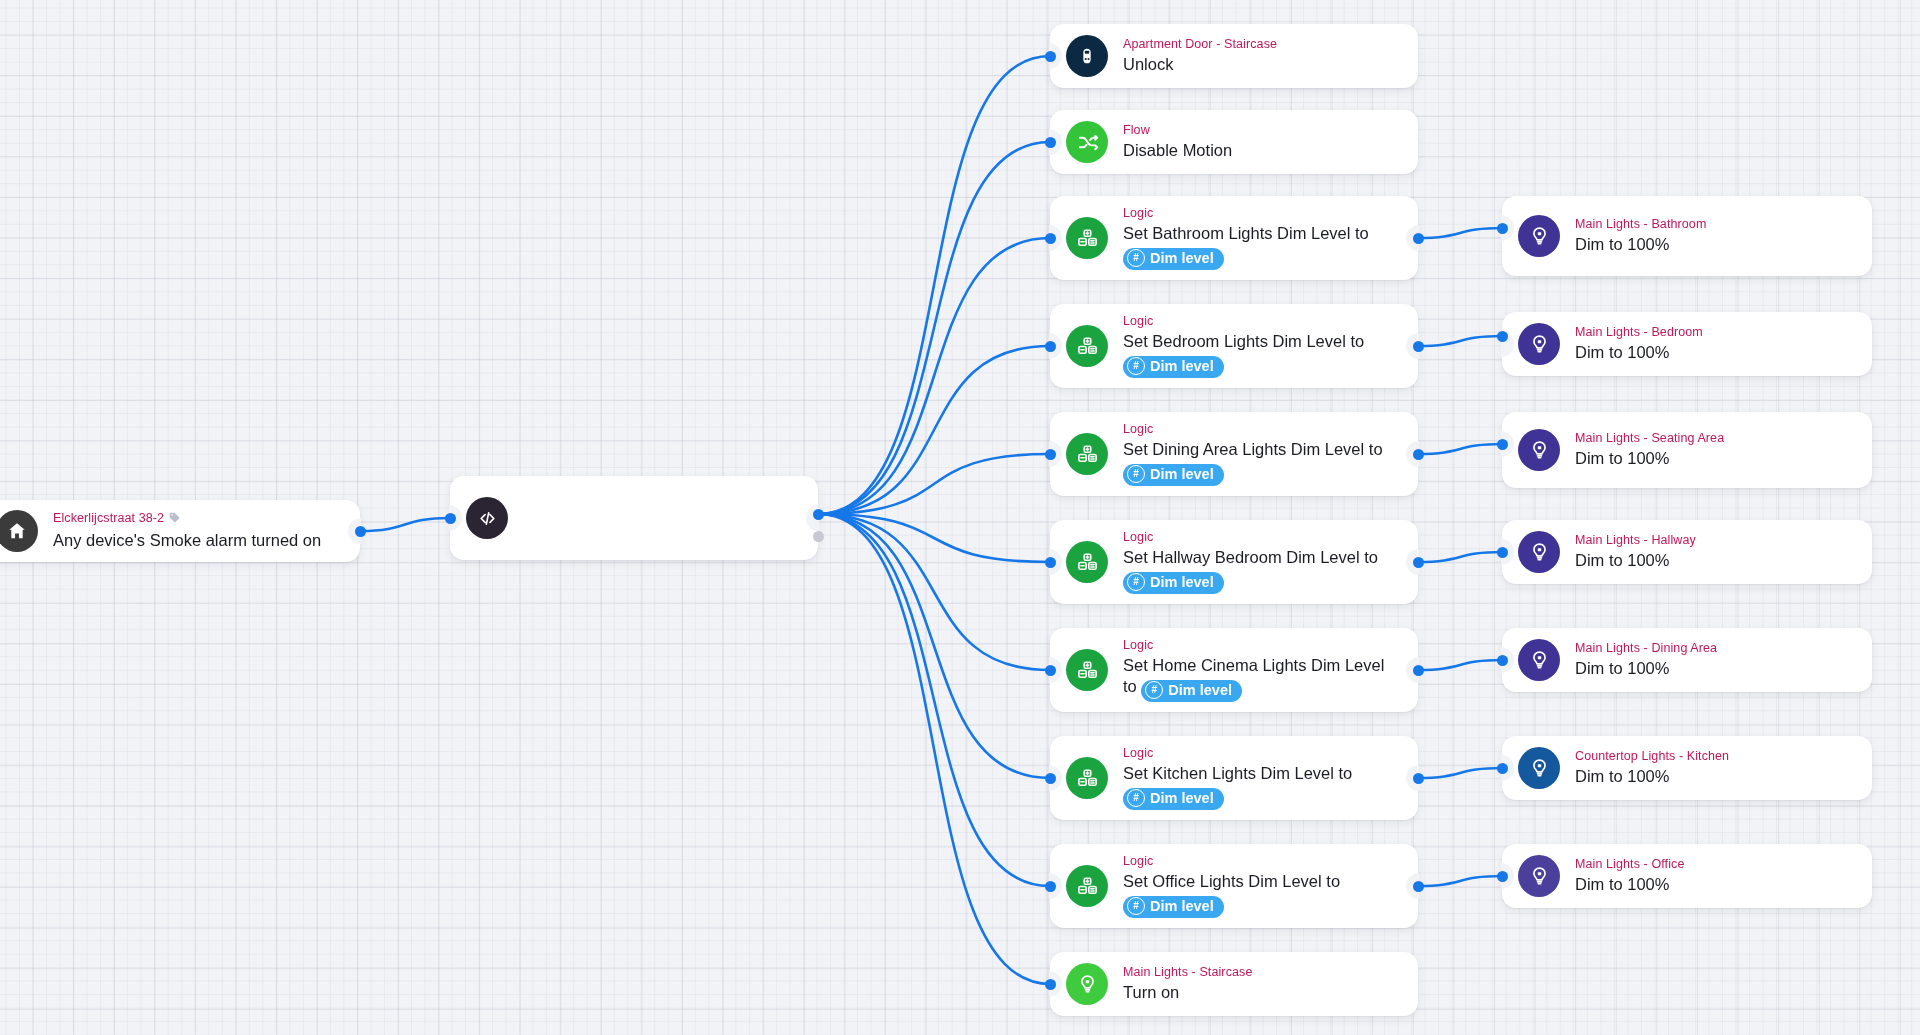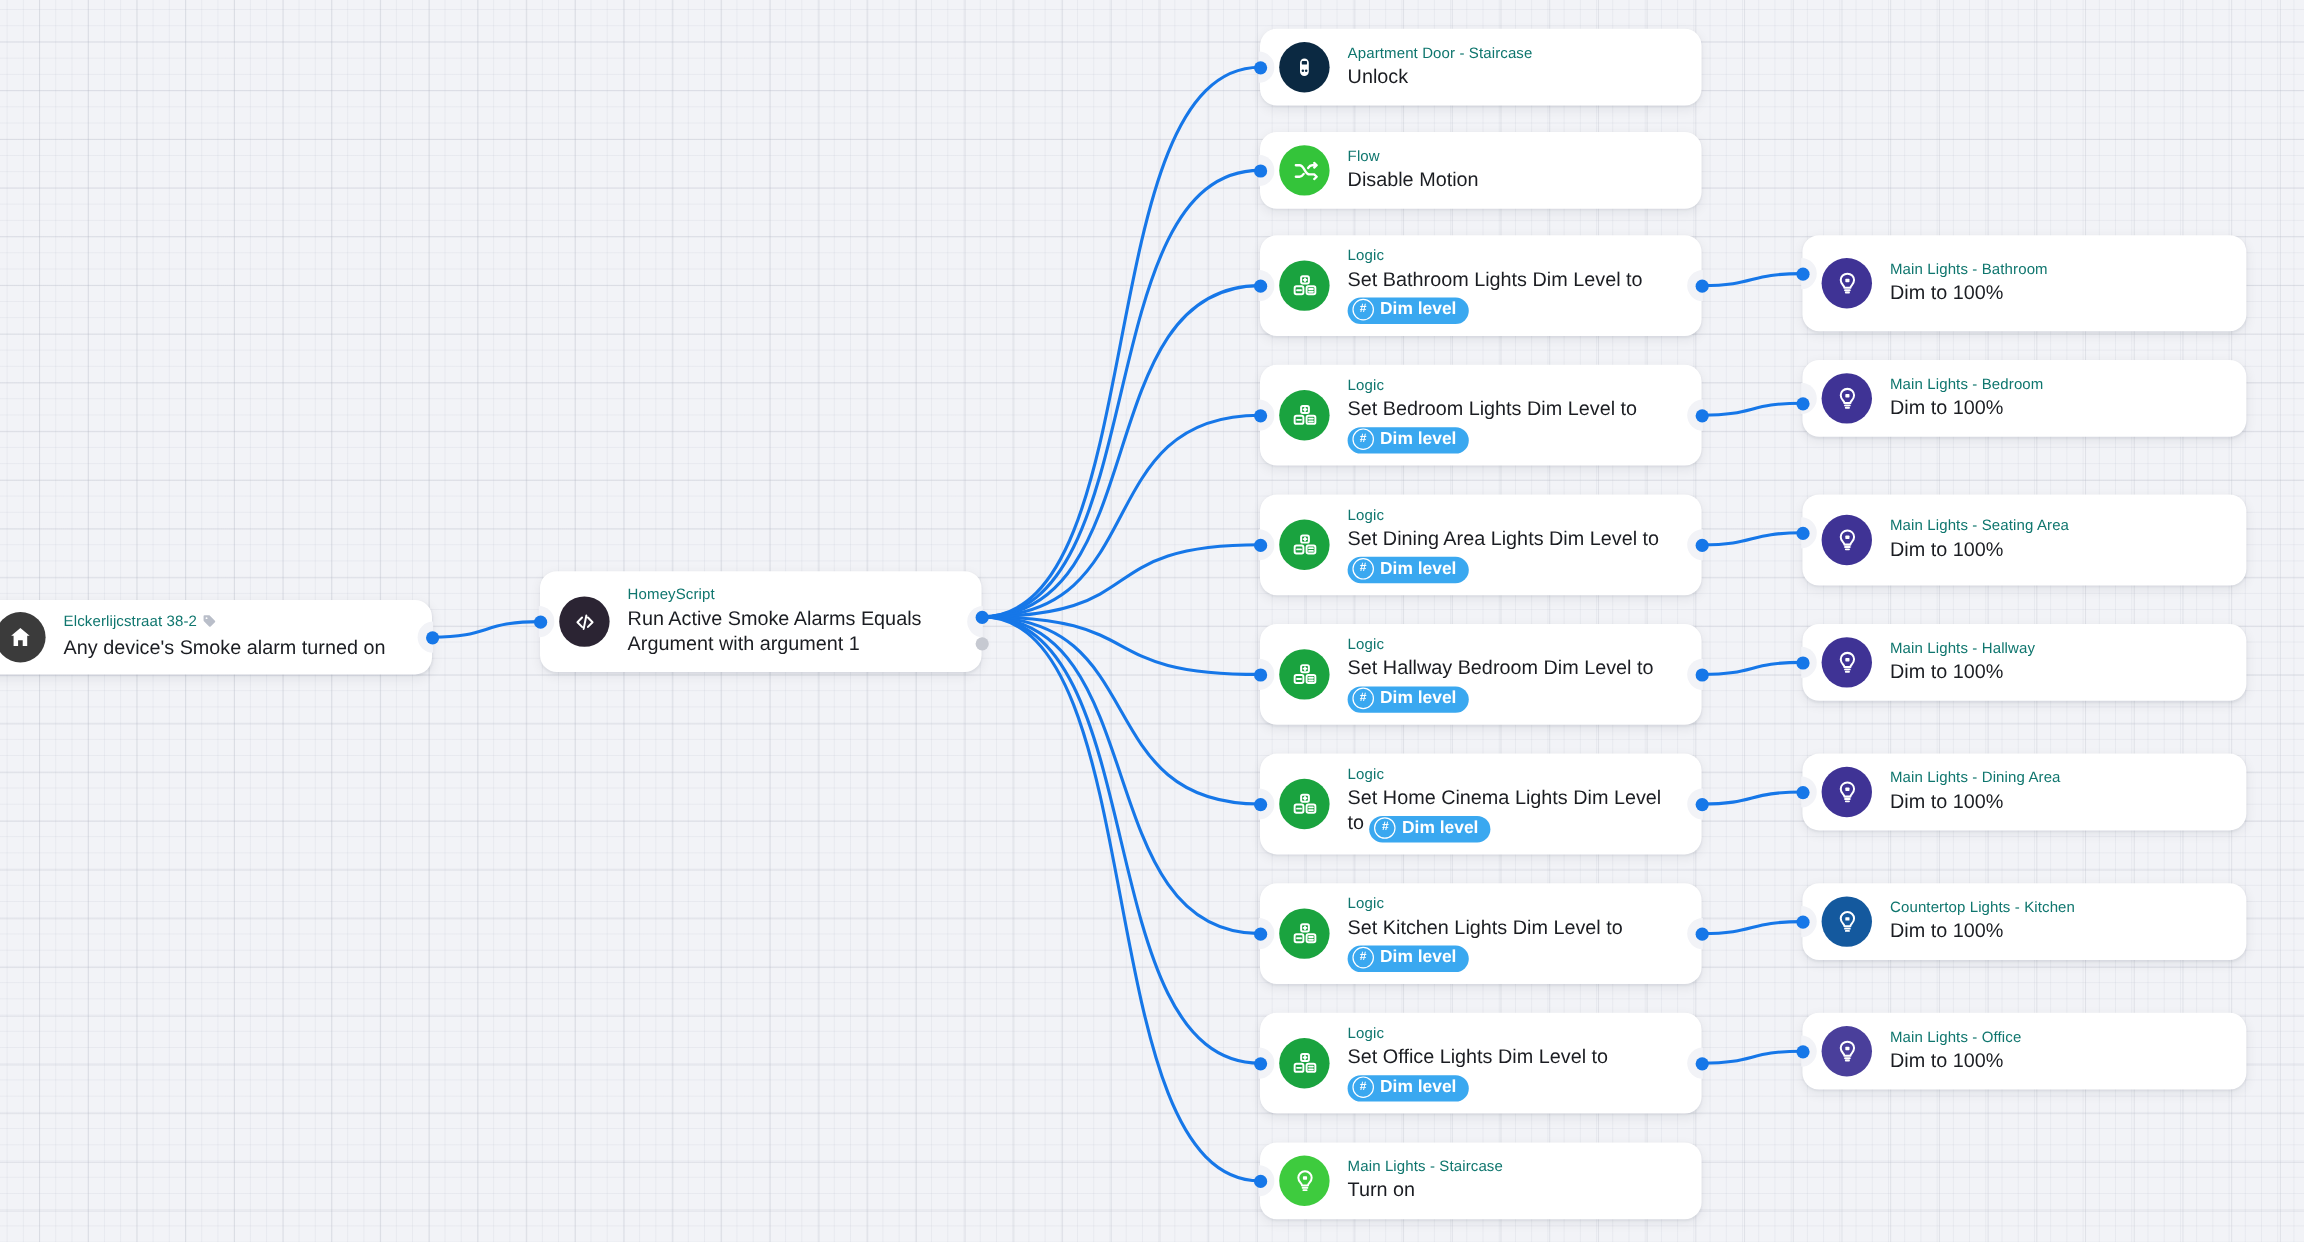--- a/index.html
+++ b/index.html
@@ -43,21 +43,21 @@
     flex: 0 0 auto;
     width: 42px; height: 42px;
     border-radius: 50%;
     display: flex; align-items: center; justify-content: center;
     margin-right: 15px;
   }
   .card-icon svg { display:block; }
   .card-body { flex: 1 1 auto; min-width: 0; }
   .card-sub {
     font-size: 12.5px;
-    color: #0f766e;
+    color: #be185d;
     line-height: 1.25;
     letter-spacing: 0.1px;
     margin-bottom: 2px;
     white-space: nowrap;
     overflow: hidden;
     text-overflow: ellipsis;
   }
   .card-title {
     font-size: 16.5px;
     color: #1b1d22;
@@ -144,24 +144,20 @@
         </div>
         <div class="notch right" style="top:18px;"></div>
       </div>
       <div class="port" style="left:354.5px; top:525.5px;"></div>
       <div class="card" style="left:450px; top:476px; width:368px; height:84px;">
         <div class="card-icon" style="background:#2b2433;">
           <svg width="21" height="21" viewBox="0 0 24 24">
             <path fill="none" stroke="#fff" stroke-width="1.9" stroke-linecap="round" stroke-linejoin="round" d="M9.2 7.5 4.8 12l4.4 4.5M14.8 7.5 19.2 12l-4.4 4.5M13.3 5.6l-2.6 12.8"></path>
           </svg>
         </div>
-        <div class="card-body">
-          <div class="card-sub">HomeyScript</div>
-          <div class="card-title">Run <b>Active Smoke Alarms Equals Argument</b> with argument 1</div>
-        </div>
         <div class="notch left" style="top:29px;"></div>
         <div class="notch right" style="top:29px;"></div>
       </div>
       <div class="port" style="left:444.5px; top:512.5px;"></div>
       <div class="port" style="left:812.5px; top:508.5px;"></div>
       <div class="port muted" style="left:812.5px; top:530.5px;"></div>
       <div class="card" style="left:1050px; top:24px; width:368px; height:64px;">
         <div class="card-icon" style="background:#0b2942;">
           <svg width="22" height="22" viewBox="0 0 24 24">
             <rect x="8" y="4" width="8" height="16" rx="4" fill="#fff"></rect>
@@ -238,21 +234,21 @@
         </div>
         <div class="card-body">
           <div class="card-sub">Logic</div>
           <div class="card-title">Set <b>Bedroom Lights Dim Level</b> to <span class="tok"><span class="hash">#</span>Dim level</span></div>
         </div>
         <div class="notch left" style="top:29px;"></div>
         <div class="notch right" style="top:29px;"></div>
       </div>
       <div class="port" style="left:1044.5px; top:340.5px;"></div>
       <div class="port" style="left:1412.5px; top:340.5px;"></div>
-      <div class="card" style="left:1502px; top:300px; width:370px; height:64px;">
+      <div class="card" style="left:1502px; top:312px; width:370px; height:64px;">
         <div class="card-icon" style="background:#3f3395;">
           <svg width="23" height="23" viewBox="0 0 24 24">
             <path fill="none" stroke="#fff" stroke-width="1.75" stroke-linejoin="round" d="M12 3.2c-3.3 0-5.8 2.5-5.8 5.6 0 2.1 1 3.4 2 4.5.7.8 1.1 1.4 1.2 2.2h5.2c.1-.8.5-1.4 1.2-2.2 1-1.1 2-2.4 2-4.5 0-3.1-2.5-5.6-5.8-5.6Z"></path>
             <path stroke="#fff" stroke-width="1.6" stroke-linecap="round" d="M9.9 17.6h4.2M10.6 19.6h2.8"></path>
             <rect x="10.2" y="7.6" width="3.6" height="3.0" rx="0.6" fill="#fff"></rect>
           </svg>
         </div>
         <div class="card-body">
           <div class="card-sub">Main Lights - Bedroom</div>
           <div class="card-title">Dim to <b>100%</b></div>

